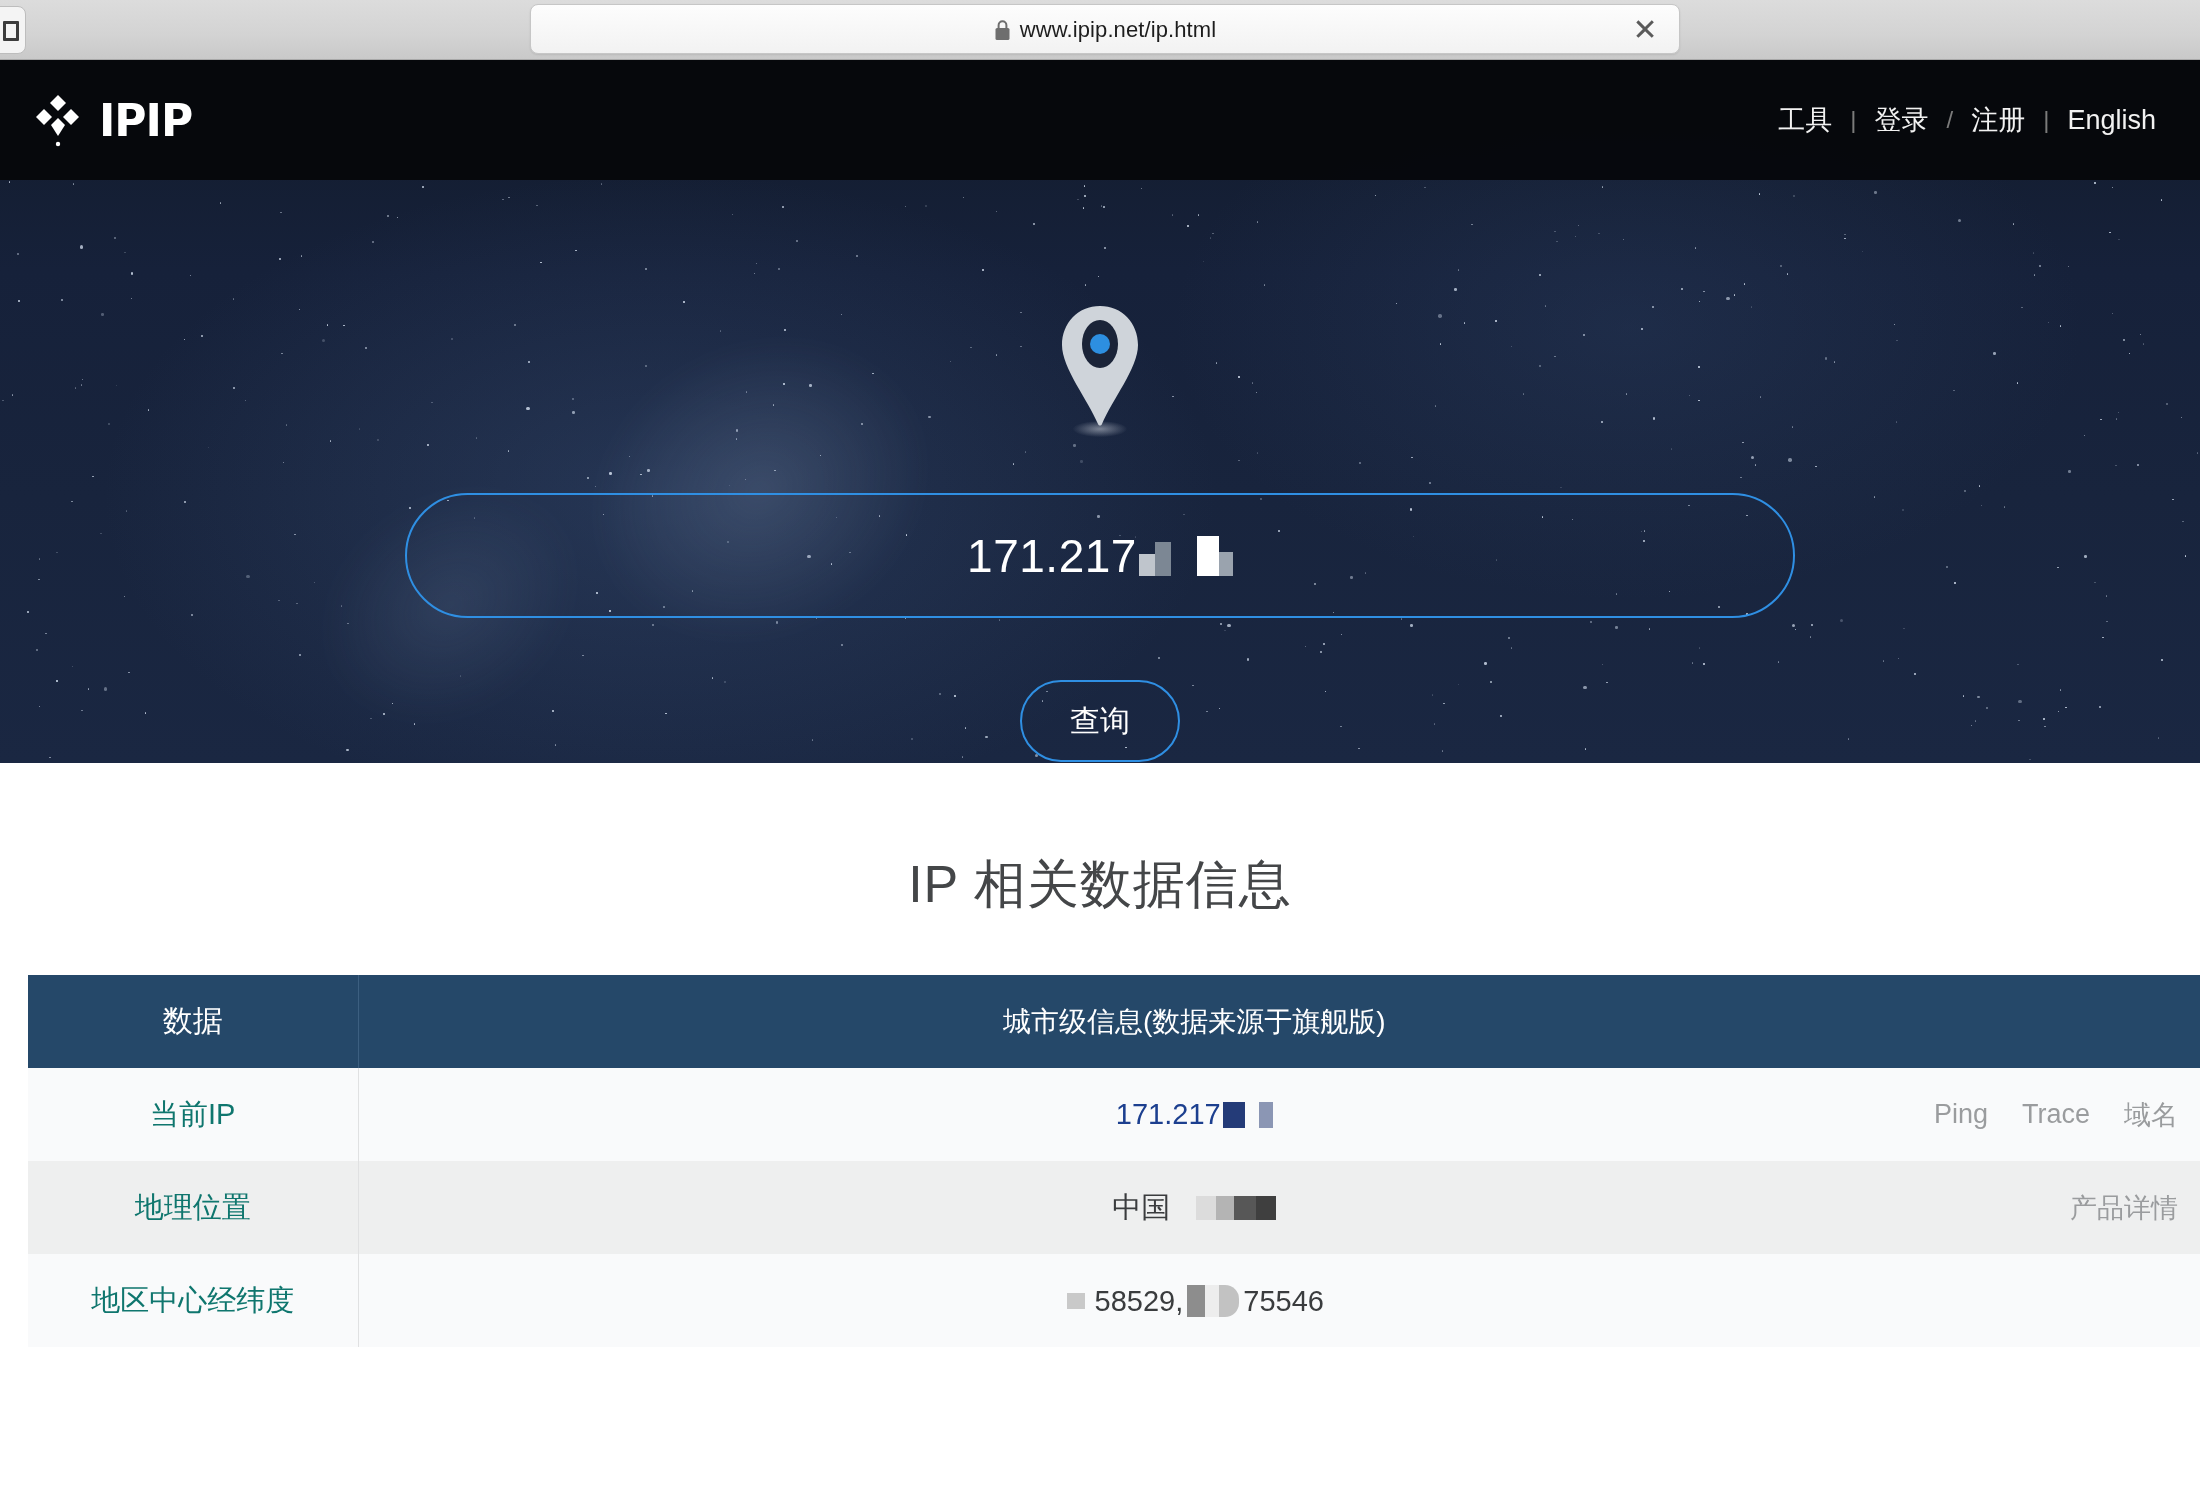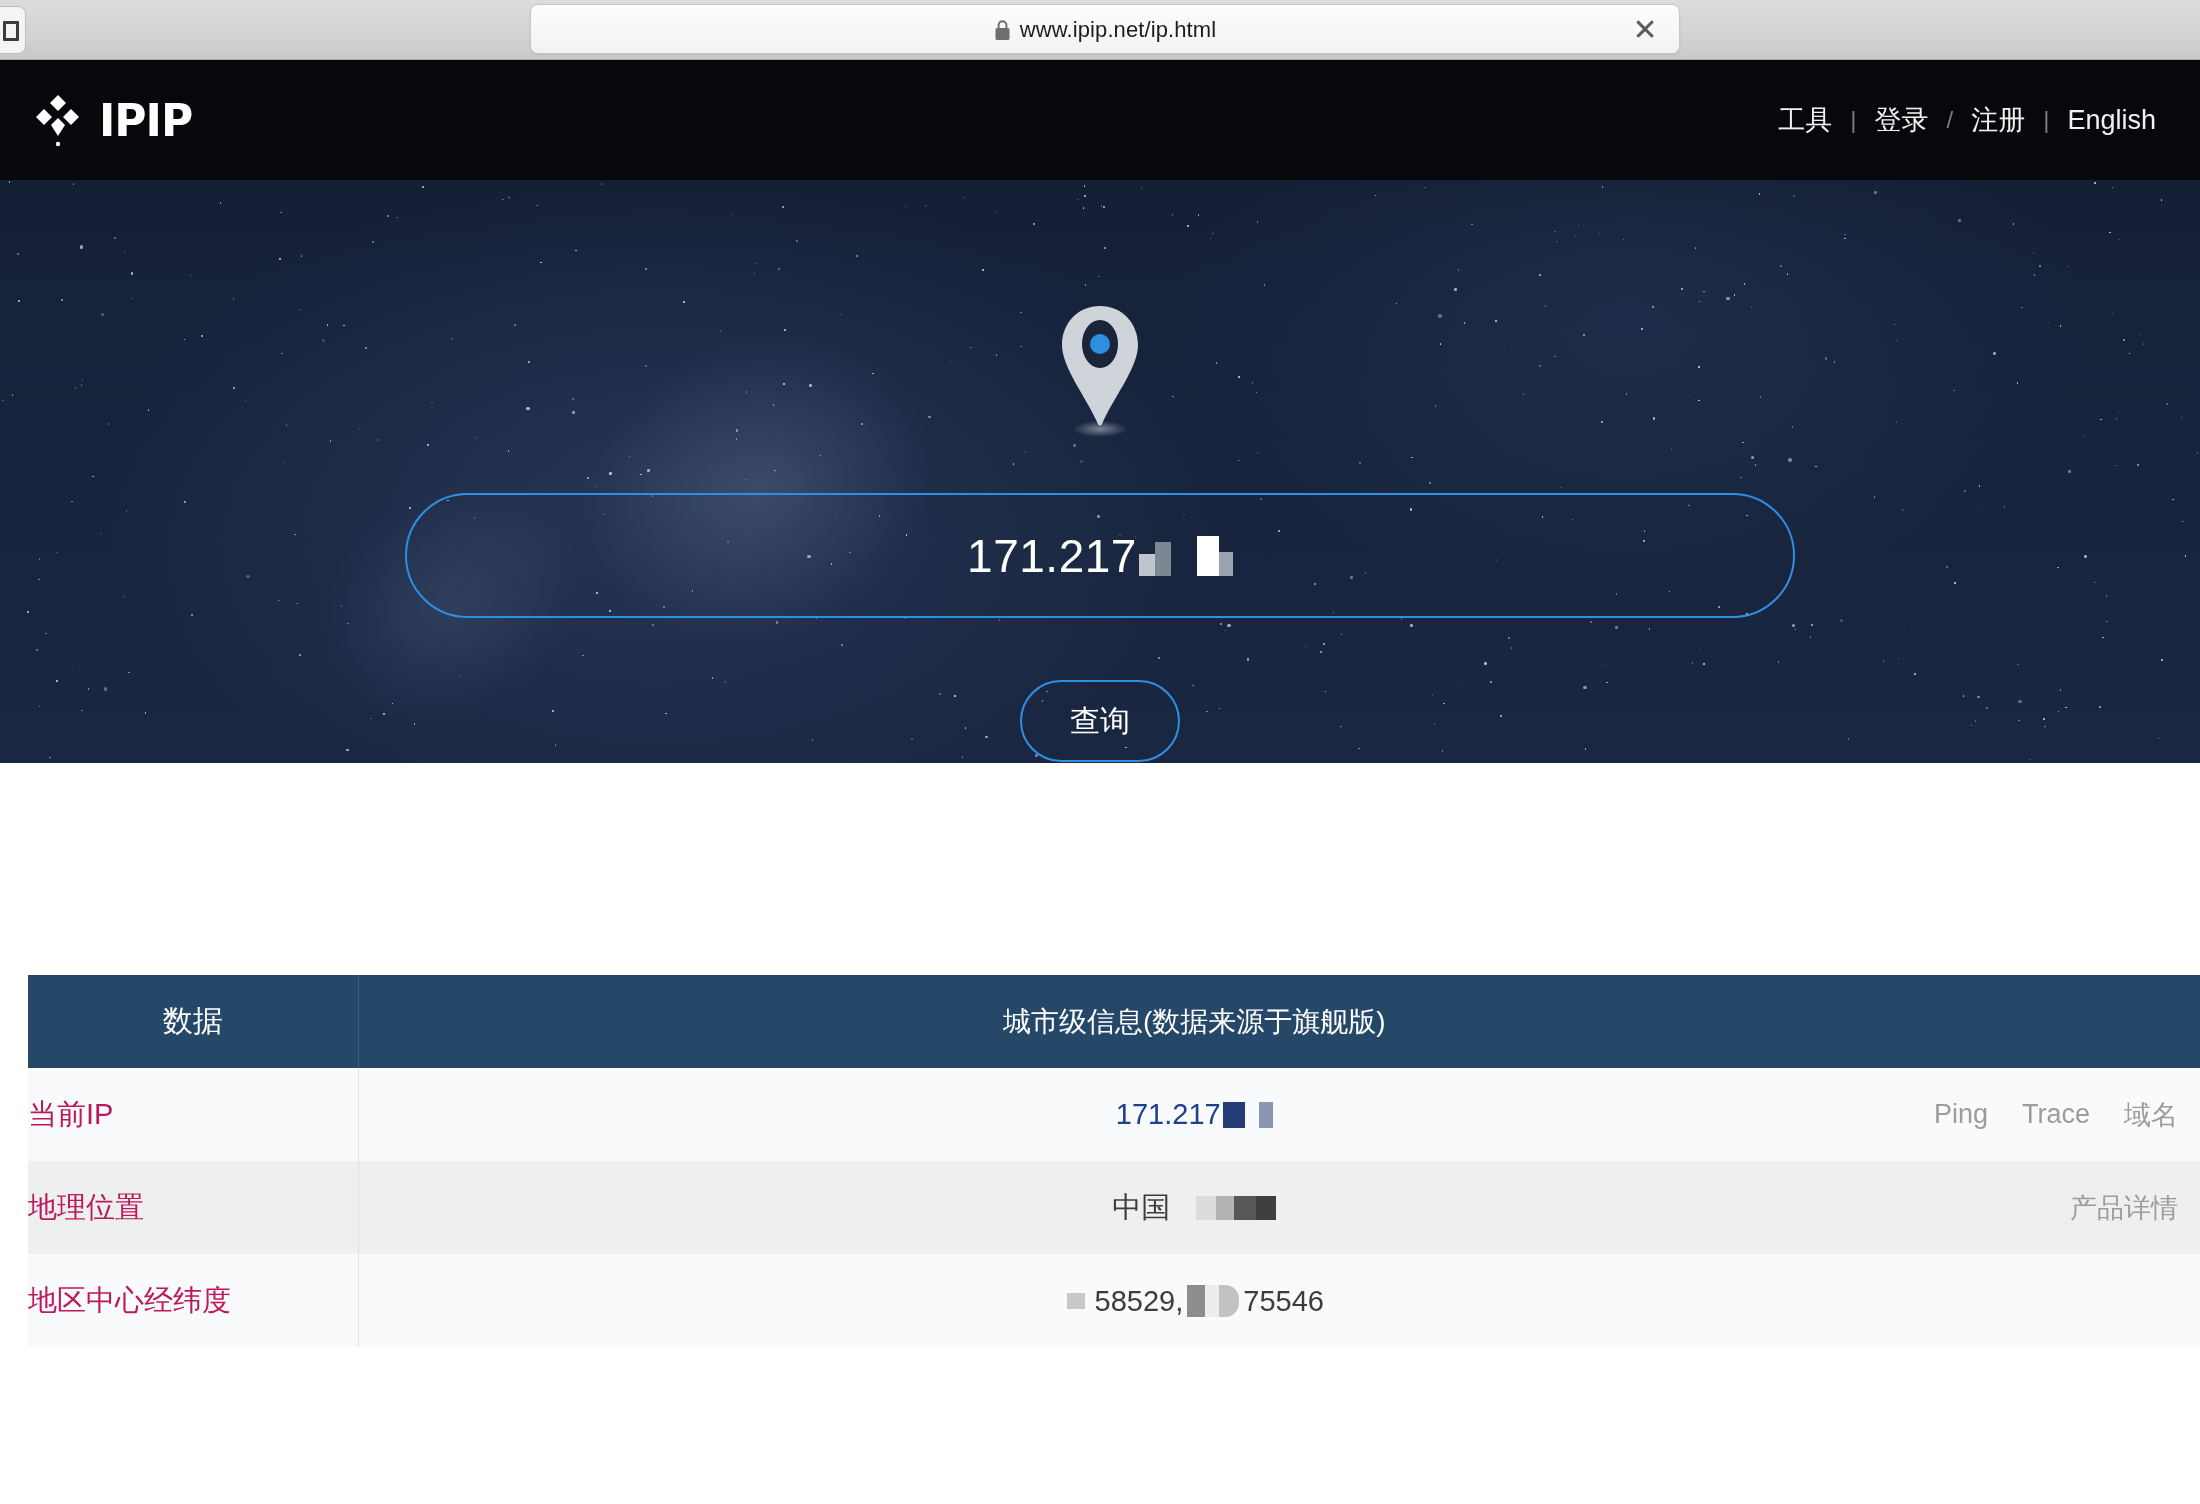--- a/index.html
+++ b/index.html
@@ -282,22 +282,23 @@
     color: #ffffff;
     font-size: 28px;
     font-weight: 400;
     text-align: center;
     padding-right: 170px;
   }
   .row-odd td { background: #f9fafb; }
   .row-even td { background: #eeefef; }
   .td-label {
     width: 330px;
+    text-align: center;
     font-size: 29px;
-    color: #be185d;
+    color: #0f766e;
     border-right: 1px solid #e0e1e2;
   }
   .td-value {
     position: relative;
     text-align: center;
     font-size: 29px;
     color: #3a3c3e;
     padding-right: 170px;
   }
   .td-value .val-inner {
@@ -828,20 +829,21 @@
           <span class="mo" style="width:26px;height:0;"></span>
           <span class="mo" style="width:22px;height:40px;background:#ffffff;"></span>
           <span class="mo" style="width:14px;height:24px;background:#9aa3ae;"></span>
         </span>
       </div>
     </div>
 
     <button class="query-btn">查询</button>
   </div>
 
+  <h1 class="section-title">IP 相关数据信息</h1>
 
   <table class="info-table">
     <thead>
       <tr>
         <th class="th-label">数据</th>
         <th class="th-value">城市级信息(数据来源于旗舰版)</th>
       </tr>
     </thead>
     <tbody>
 

